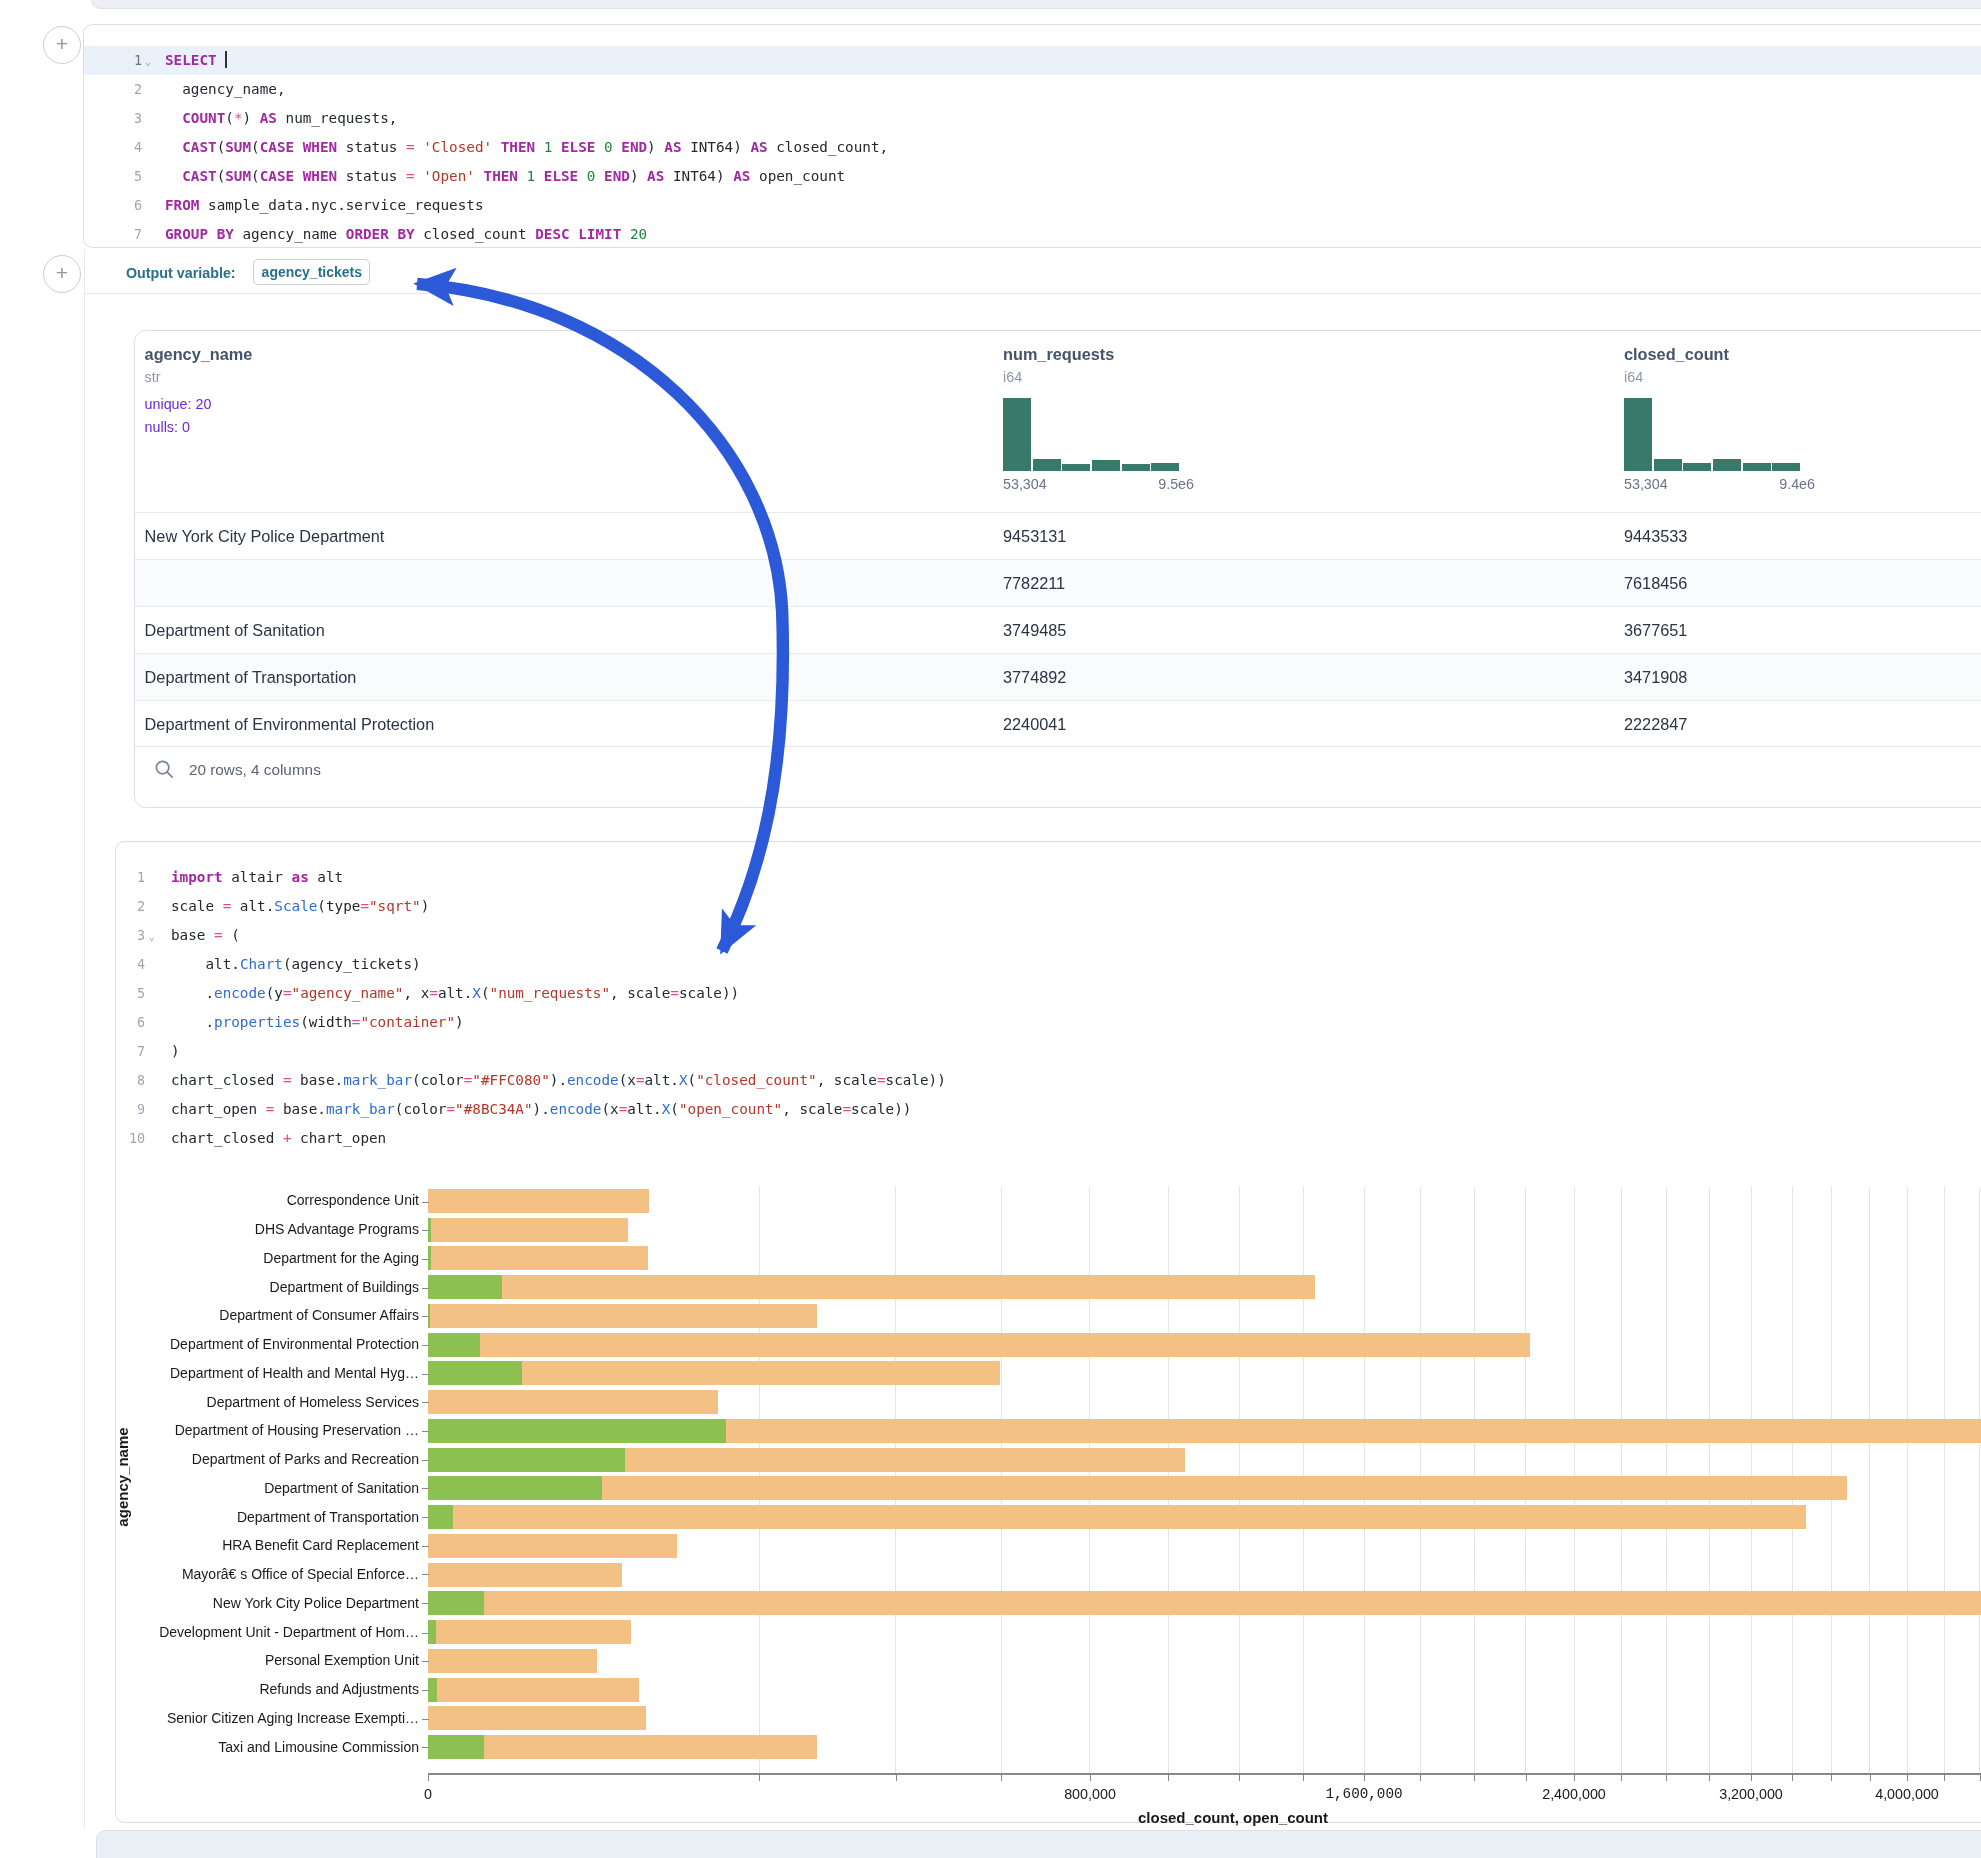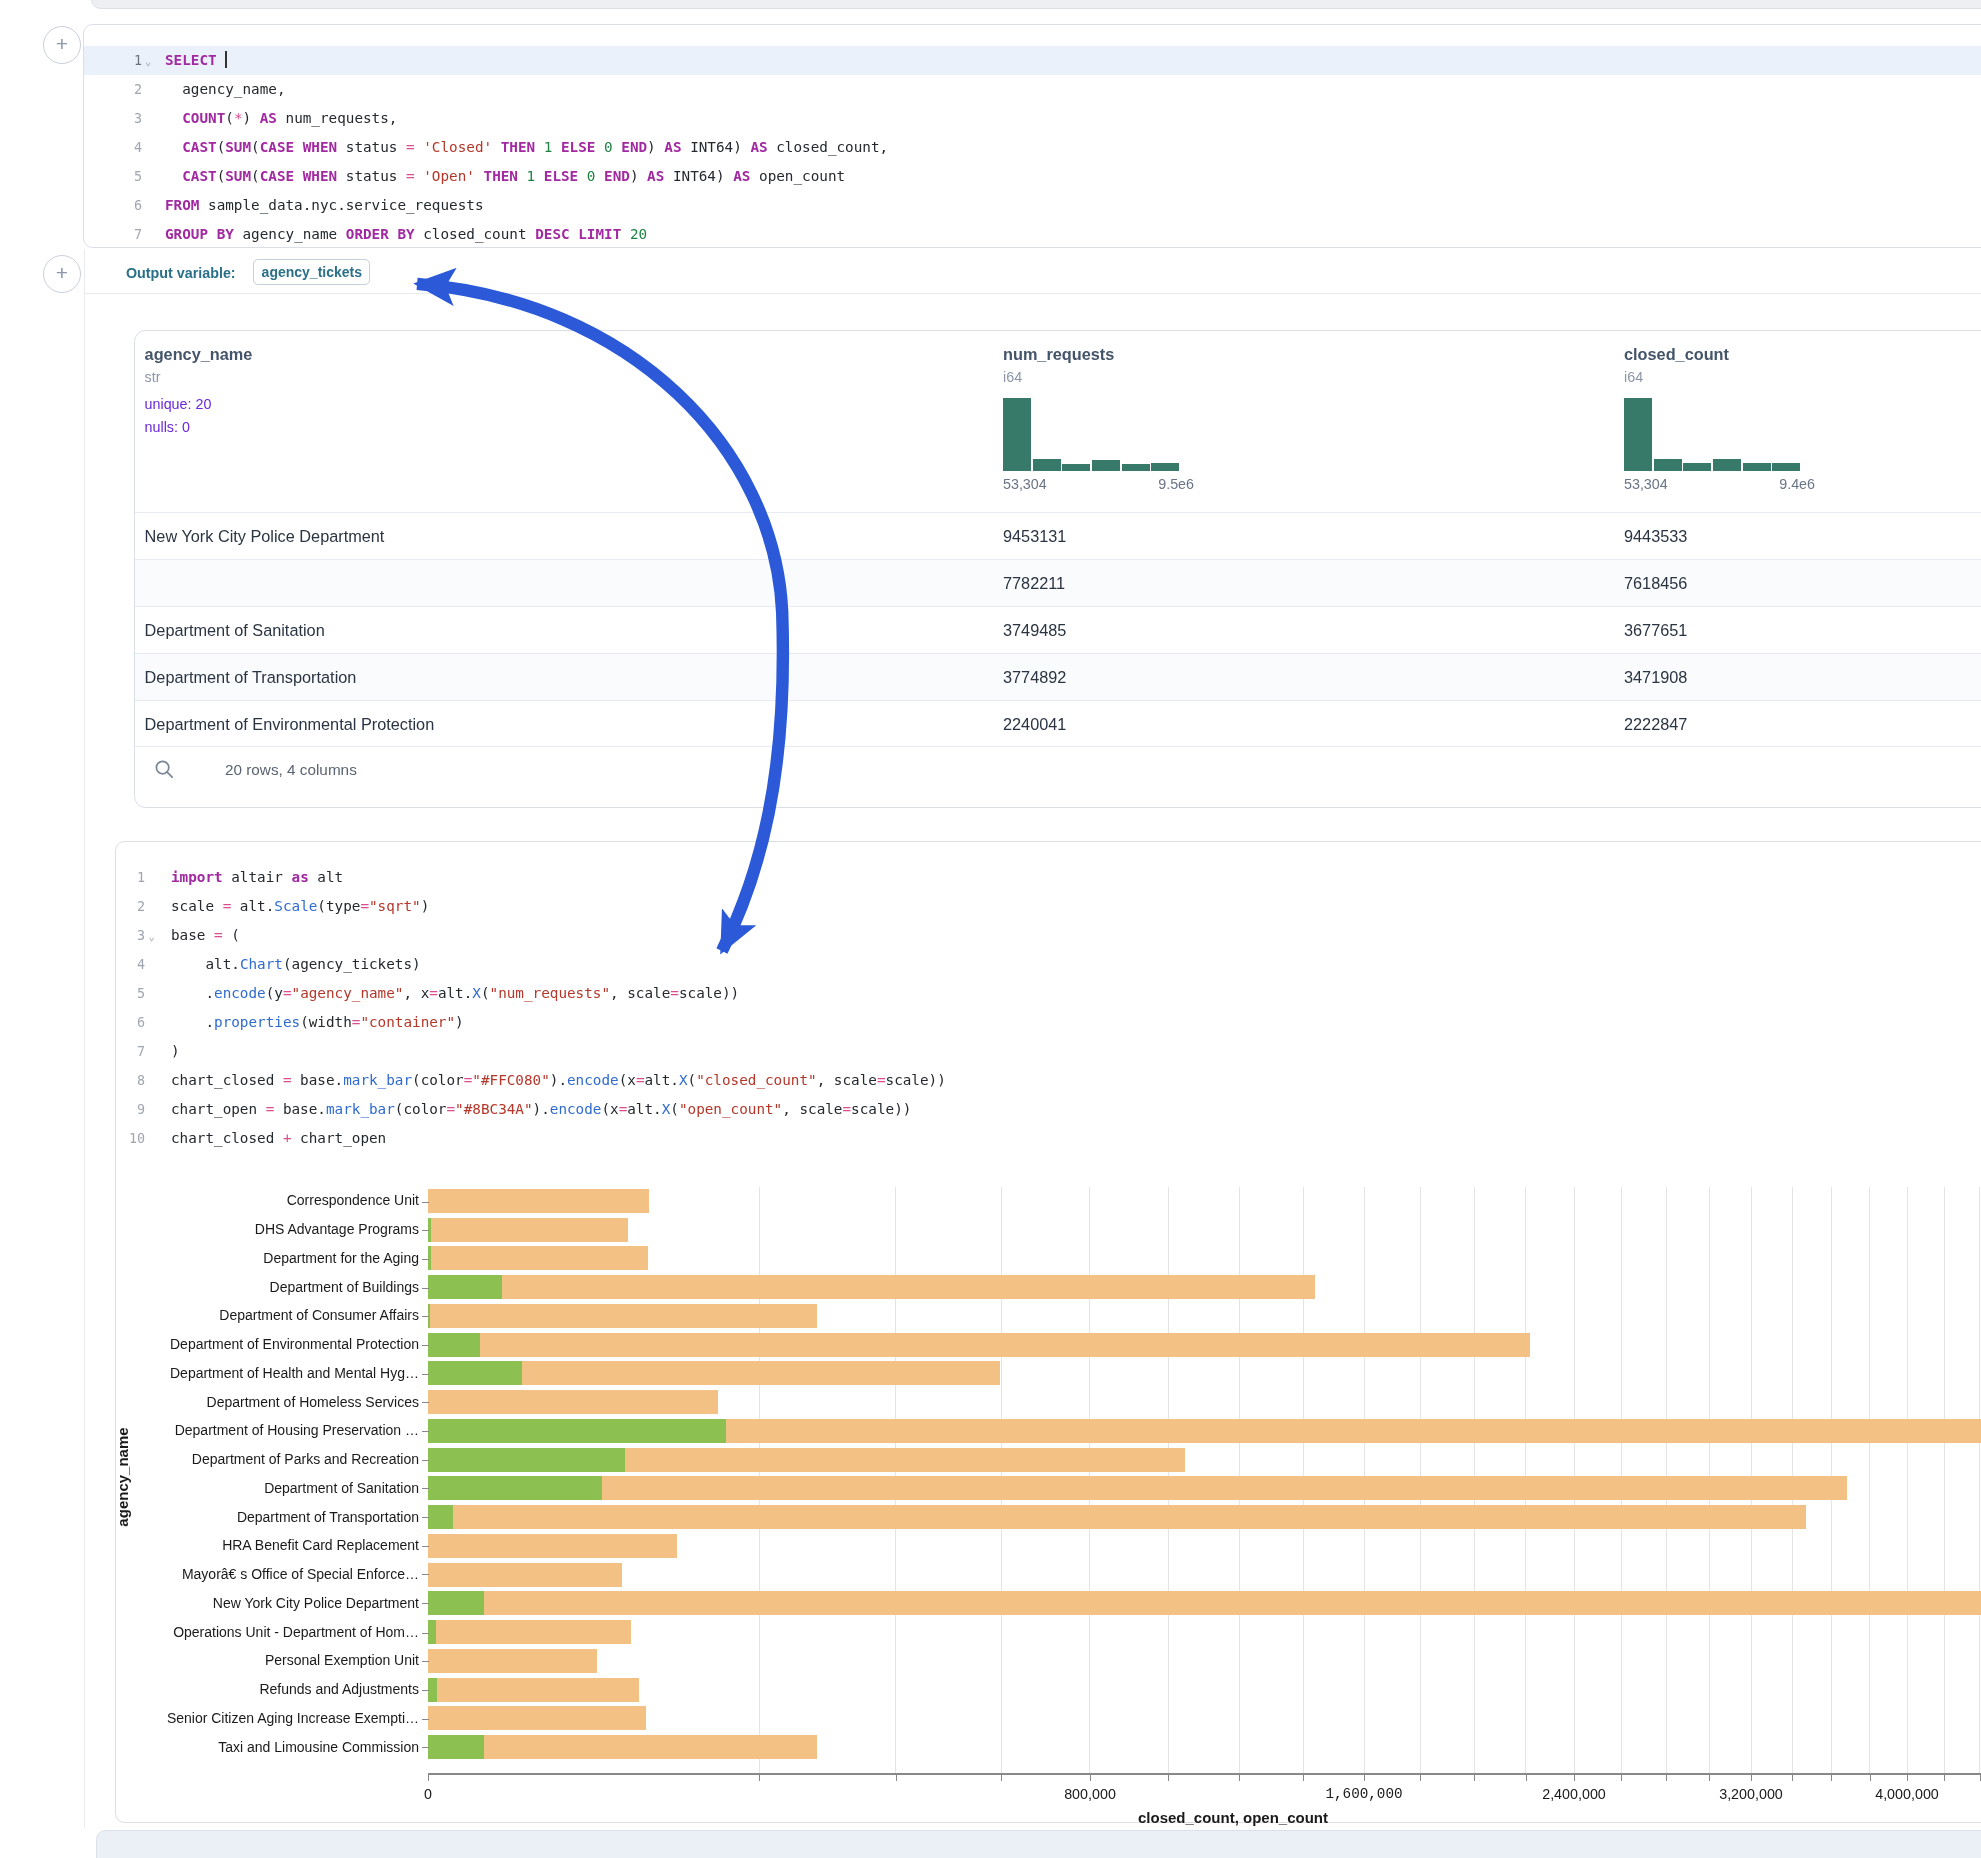--- a/index.html
+++ b/index.html
@@ -49,21 +49,21 @@
   .th-stat { position:absolute; font-size:14.3px; color:#6d28d9; }
   .histo { position:absolute; top:67px; width:178px; height:73px; }
   .histo .hbar { position:absolute; bottom:0; width:28px; background:#387a69; }
   .histo-labels { position:absolute; top:145px; width:191px; display:flex; justify-content:space-between;
                   font-size:14.3px; color:#6a7487; }
   .t-rows { position:absolute; left:0; top:181px; right:1px; }
   .t-row { position:relative; height:47px; border-top:1px solid #e7eaf0; }
   .t-row:nth-child(even) { background:#fafbfd; }
   .t-cell { position:absolute; top:0; line-height:46px; font-size:16.3px; color:#2a3442; white-space:nowrap; }
   .t-foot { position:absolute; left:0; right:1px; top:415px; height:47px; border-top:1px solid #e7eaf0; }
-  .t-foot .txt { position:absolute; left:54px; top:0; line-height:46px; font-size:15.3px; color:#5a6472;margin-left:36px; }
+  .t-foot .txt { position:absolute; left:54px; top:0; line-height:46px; font-size:15.3px; color:#5a6472; }
 
   
   #chart-plot { position:absolute; left:428px; top:1187px; width:1553px; height:586px; }
   .gridline { position:absolute; top:0; width:1px; height:586px; background:#e4e4e4; }
   .bar { position:absolute; height:24px; }
   .x-axis-line { position:absolute; left:428px; top:1773px; width:1553px; height:1.9px; background:#888; }
   .x-tick { position:absolute; top:1775px; width:1px; height:5.7px; background:#888; }
   .y-tick { position:absolute; width:6.7px; height:1px; background:#888; left:422px; }
   .y-label { position:absolute; width:287px; left:132px; text-align:right; font-size:14px; color:#1a1a1a; }
   .x-label { position:absolute; width:134px; text-align:center; top:1786px; font-size:14.3px; color:#1a1a1a; }
@@ -276,21 +276,21 @@
       <div class="y-label" style="top: 1480px;">Department of Sanitation</div>
       <div class="y-tick" style="top: 1488px;"></div>
       <div class="y-label" style="top: 1509px;">Department of Transportation</div>
       <div class="y-tick" style="top: 1517px;"></div>
       <div class="y-label" style="top: 1537px;">HRA Benefit Card Replacement</div>
       <div class="y-tick" style="top: 1546px;"></div>
       <div class="y-label" style="top: 1566px;">Mayorâ€ s Office of Special Enforce…</div>
       <div class="y-tick" style="top: 1574px;"></div>
       <div class="y-label" style="top: 1595px;">New York City Police Department</div>
       <div class="y-tick" style="top: 1603px;"></div>
-      <div class="y-label" style="top: 1624px;">Operations Unit - Department of Hom…</div>
+      <div class="y-label" style="top: 1624px;">Development Unit - Department of Hom…</div>
       <div class="y-tick" style="top: 1633px;"></div>
       <div class="y-label" style="top: 1652px;">Personal Exemption Unit</div>
       <div class="y-tick" style="top: 1661px;"></div>
       <div class="y-label" style="top: 1681px;">Refunds and Adjustments</div>
       <div class="y-tick" style="top: 1690px;"></div>
       <div class="y-label" style="top: 1710px;">Senior Citizen Aging Increase Exempti…</div>
       <div class="y-tick" style="top: 1719px;"></div>
       <div class="y-label" style="top: 1739px;">Taxi and Limousine Commission</div>
       <div class="y-tick" style="top: 1747px;"></div>
       <div class="x-tick" style="left: 428px;"></div>

